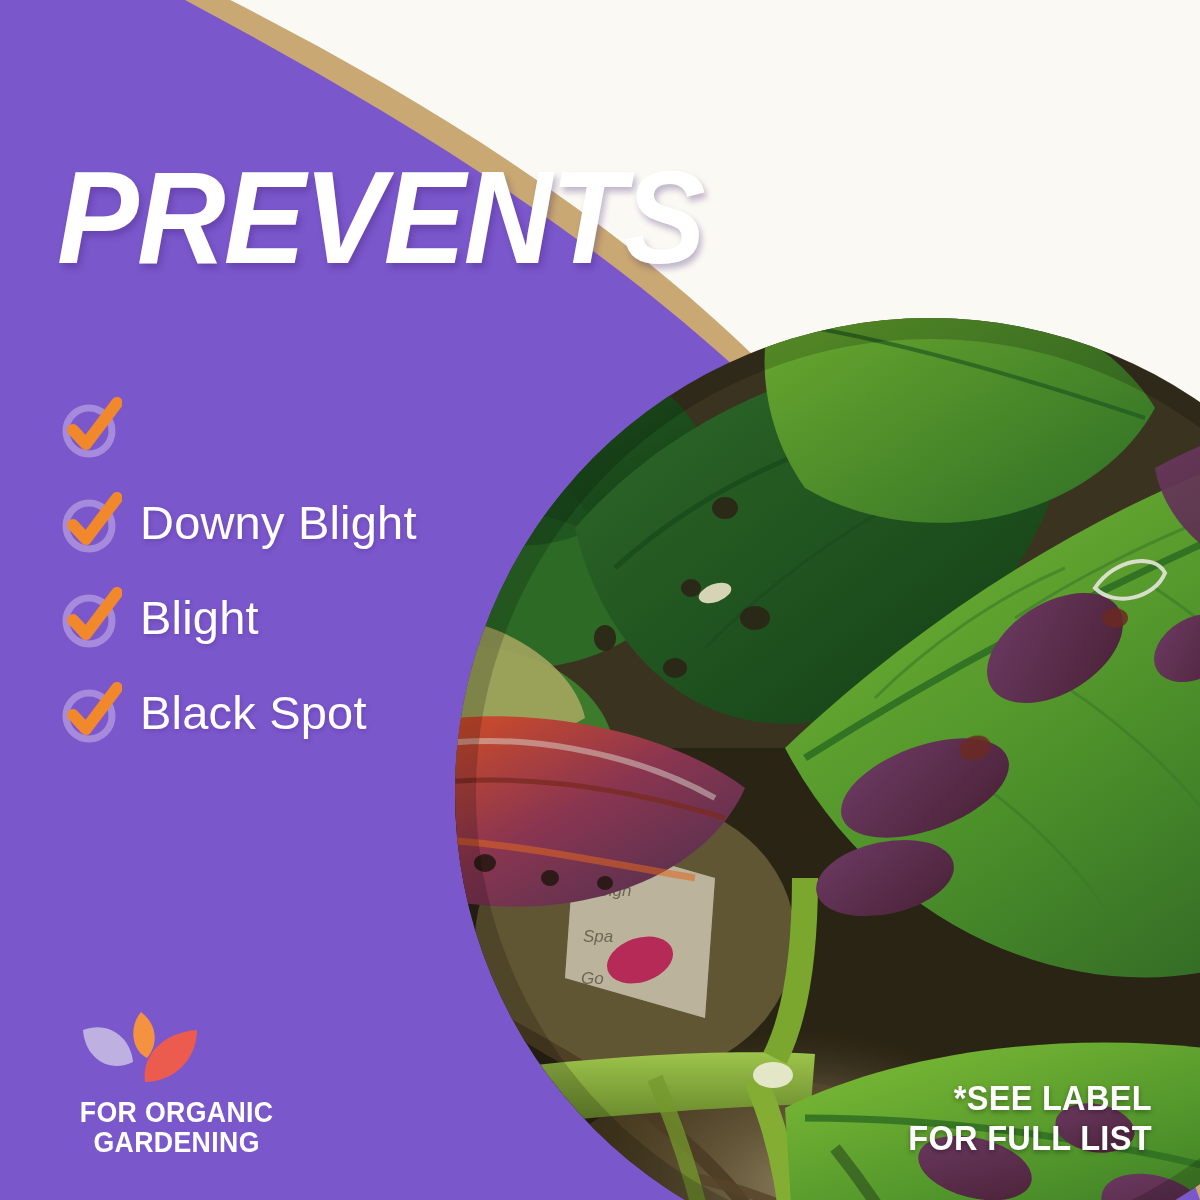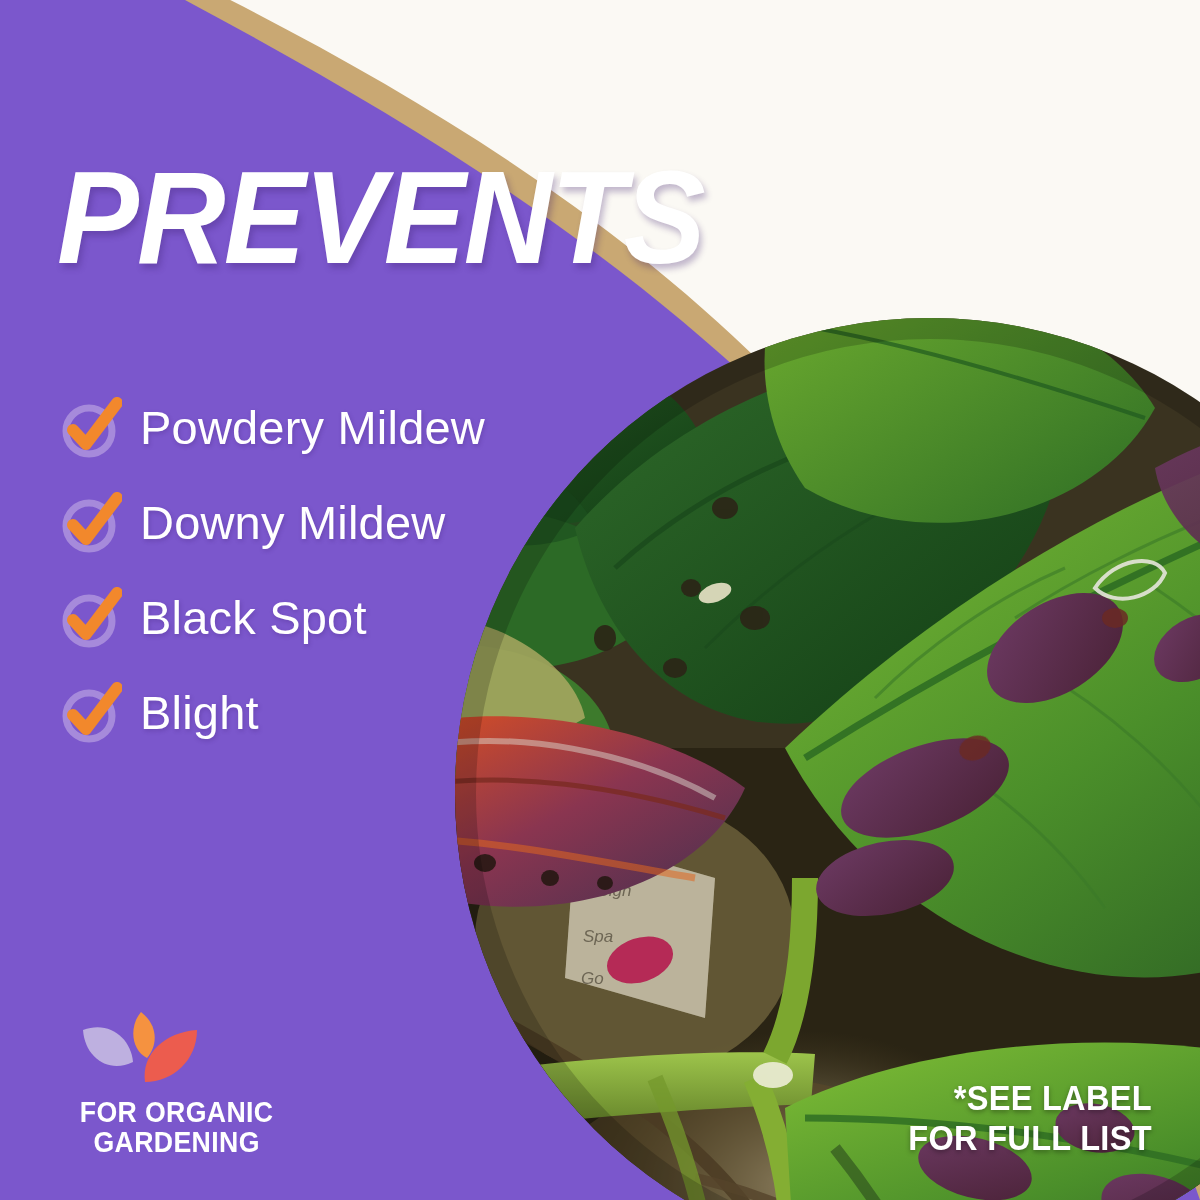--- a/index.html
+++ b/index.html
@@ -288,53 +288,52 @@
 
   <div id="checklist">
 
     <div class="check-row">
       <span class="check-icon">
         <svg viewBox="0 0 62 62" width="62" height="62" aria-hidden="true">
           <circle cx="29" cy="34" r="23" fill="none" stroke="#A68ADB" stroke-width="7"></circle>
           <path d="M13 33 L26 47 L57 6" fill="none" stroke="#F2882C" stroke-width="12" stroke-linecap="round" stroke-linejoin="round"></path>
         </svg>
       </span>
-      <span class="check-label">Powdery Mildew</span>
     </div>
 
     <div class="check-row">
       <span class="check-icon">
         <svg viewBox="0 0 62 62" width="62" height="62" aria-hidden="true">
           <circle cx="29" cy="34" r="23" fill="none" stroke="#A68ADB" stroke-width="7"></circle>
           <path d="M13 33 L26 47 L57 6" fill="none" stroke="#F2882C" stroke-width="12" stroke-linecap="round" stroke-linejoin="round"></path>
         </svg>
       </span>
-      <span class="check-label">Downy Mildew</span>
+      <span class="check-label">Downy Blight</span>
+    </div>
+
+    <div class="check-row">
+      <span class="check-icon">
+        <svg viewBox="0 0 62 62" width="62" height="62" aria-hidden="true">
+          <circle cx="29" cy="34" r="23" fill="none" stroke="#A68ADB" stroke-width="7"></circle>
+          <path d="M13 33 L26 47 L57 6" fill="none" stroke="#F2882C" stroke-width="12" stroke-linecap="round" stroke-linejoin="round"></path>
+        </svg>
+      </span>
+      <span class="check-label">Blight</span>
     </div>
 
     <div class="check-row">
       <span class="check-icon">
         <svg viewBox="0 0 62 62" width="62" height="62" aria-hidden="true">
           <circle cx="29" cy="34" r="23" fill="none" stroke="#A68ADB" stroke-width="7"></circle>
           <path d="M13 33 L26 47 L57 6" fill="none" stroke="#F2882C" stroke-width="12" stroke-linecap="round" stroke-linejoin="round"></path>
         </svg>
       </span>
       <span class="check-label">Black Spot</span>
     </div>
 
-    <div class="check-row">
-      <span class="check-icon">
-        <svg viewBox="0 0 62 62" width="62" height="62" aria-hidden="true">
-          <circle cx="29" cy="34" r="23" fill="none" stroke="#A68ADB" stroke-width="7"></circle>
-          <path d="M13 33 L26 47 L57 6" fill="none" stroke="#F2882C" stroke-width="12" stroke-linecap="round" stroke-linejoin="round"></path>
-        </svg>
-      </span>
-      <span class="check-label">Blight</span>
-    </div>
-
   </div>
 
   <div id="logo">
     <svg id="logo-mark" viewBox="0 0 130 80" aria-hidden="true">
 
       <path d="M8 20 C34 10 56 28 58 52 C34 64 10 48 8 20 Z" fill="#BEB0E0"></path>
 
       <path d="M66 2 C82 14 84 34 72 48 C56 40 54 16 66 2 Z" fill="#F59240"></path>
 
       <path d="M122 20 C122 50 98 72 70 72 C66 44 90 22 122 20 Z" fill="#EC5C4E"></path>

